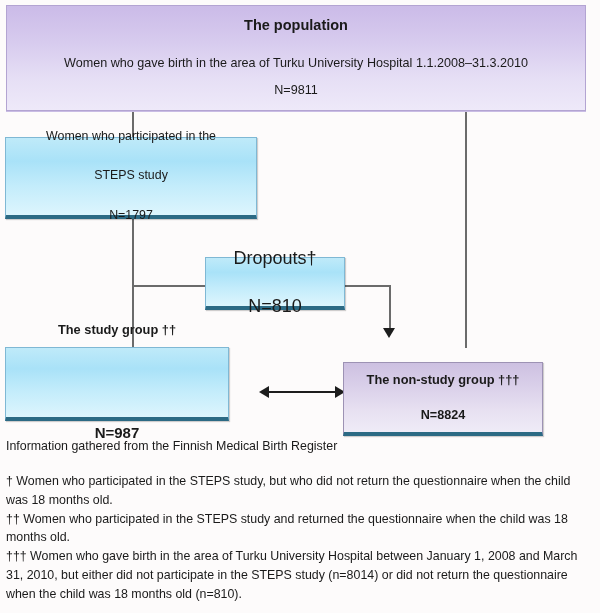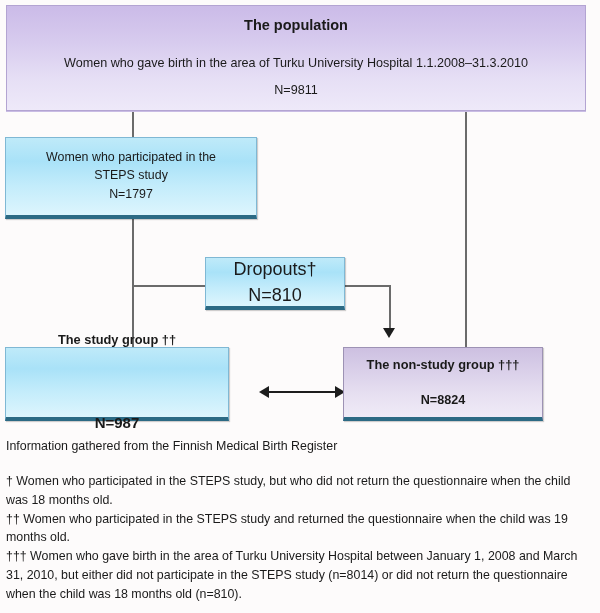--- a/index.html
+++ b/index.html
@@ -57,20 +57,21 @@
     font-size: 12.6px;
     margin-top: 8px;
   }
 
   
   .box-blue {
     background: linear-gradient(to bottom, #bfeaf9 0%, #a9e2f8 30%, #c3ecfb 62%, #ddf5fd 100%);
     border: 1px solid #7fb8d4;
     border-bottom: 4px solid #2c6a84;
     box-shadow: 1px 1px 1px rgba(0,0,0,0.18);
+    gap: 21px;
   }
 
   .box-steps {
     left: 5px;
     top: 137px;
     width: 252px;
     height: 82px;
     font-size: 12.4px;
     padding: 2px 10px;
   }
@@ -100,21 +101,21 @@
   }
   .box-study .n {
     font-size: 15px;
     font-weight: bold;
     margin-top: 46px;
   }
 
   
   .box-nonstudy {
     left: 343px;
-    top: 347px;
+    top: 362px;
     width: 200px;
     height: 74px;
     padding: 4px 6px;
     background: linear-gradient(to bottom, #cdc0e1 0%, #d9cfe9 32%, #e7e0f1 68%, #efebf7 100%);
     border: 1px solid #9d92b4;
     border-bottom: 4px solid #2c6a84;
     box-shadow: 1px 1px 1px rgba(0,0,0,0.18);
   }
   .box-nonstudy .title {
     font-weight: bold;
@@ -232,15 +233,15 @@
   <div class="box box-nonstudy">
     <div class="title">The non-study group †††</div>
     <div class="n">N=8824</div>
   </div>
 
 </div>
 
 <div id="notes">
   <div class="note-source">Information gathered from the Finnish Medical Birth Register</div>
   <div class="note-item">† Women who participated in the STEPS study, but who did not return the questionnaire when the child was 18 months old.</div>
-  <div class="note-item">†† Women who participated in the STEPS study and returned the questionnaire when the child was 19 months old.</div>
+  <div class="note-item">†† Women who participated in the STEPS study and returned the questionnaire when the child was 18 months old.</div>
   <div class="note-item">††† Women who gave birth in the area of Turku University Hospital between January 1, 2008 and March 31, 2010, but either did not participate in the STEPS study (n=8014) or did not return the questionnaire when the child was 18 months old (n=810).</div>
 </div>
 
 </body></html>

